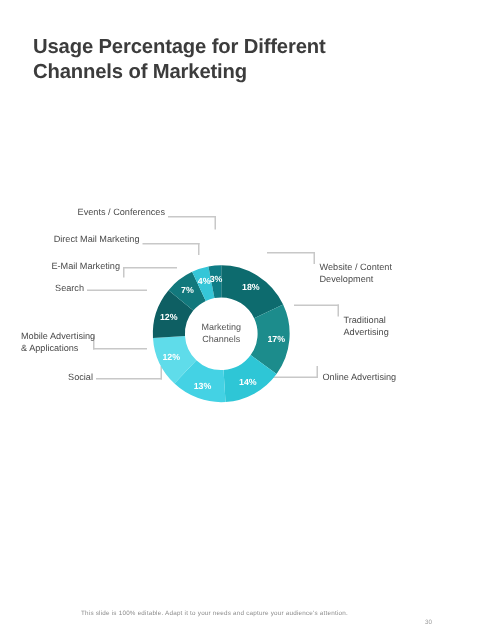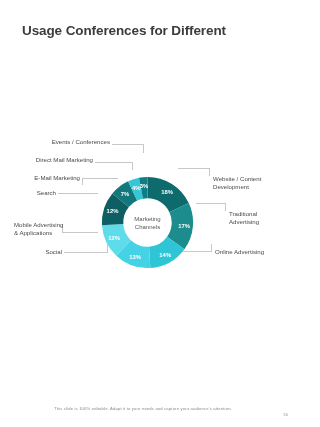--- a/index.html
+++ b/index.html
@@ -80,21 +80,22 @@
     font-size:4.2px;
     color:#9a9a9a;
   }
 </style>
 </head>
 <body>
 
 <div class="slide">
 
   <div class="title">
-    <div>Usage Conferences for Different</div>
+    <div>Usage Percentage for Different</div>
+    <div>Channels of Marketing</div>
   </div>
 
   <div class="chart-area">
 
     <div class="leader h" style="left:112px;top:24px;width:32px;"></div>
     <div class="leader v" style="left:143px;top:24px;height:9px;"></div>
 
     <div class="leader h" style="left:95px;top:42px;width:38px;"></div>
     <div class="leader v" style="left:132px;top:42px;height:8px;"></div>
 

